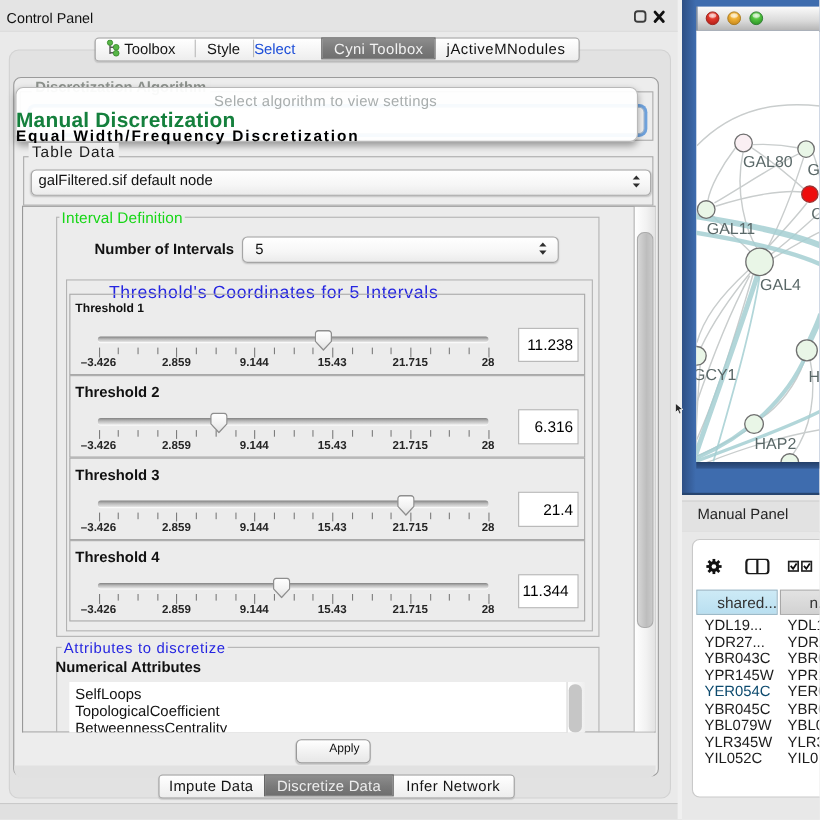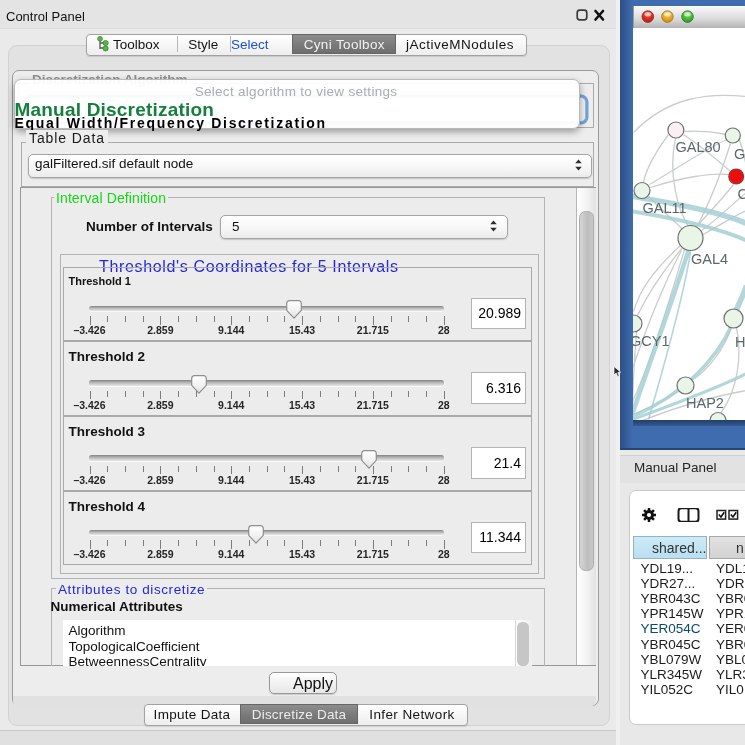--- a/index.html
+++ b/index.html
@@ -119,21 +119,21 @@
       <defs>
         <linearGradient id="g266.6" x1="0" y1="0" x2="0" y2="1">
           <stop offset="0" stop-color="#ffffff"></stop>
           <stop offset="0.55" stop-color="#f2f2f2"></stop>
           <stop offset="1" stop-color="#e2e2e2"></stop>
         </linearGradient>
       </defs>
       <path d="M3.4,0.7 H12.6 A2.7,2.7 0 0 1 15.3,3.4 V10.3 L8,18.1 L0.7,10.3 V3.4 A2.7,2.7 0 0 1 3.4,0.7 Z" fill="url(#g266.6)" stroke="#8e8e8e" stroke-width="1.2"></path>
     </svg>
     <div class="abs" style="left:471px;top:297.6px;width:55px;height:31.5px;background:#fff;border:1.5px solid #b3b3b3;box-sizing:border-box;"></div>
-    <div class="txt" style="left:471px;top:305.1px;width:50px;text-align:right;font-size:14px;color:#000;">20.989</div>
+    <div class="txt" style="left:471px;top:305.1px;width:50px;text-align:right;font-size:14px;color:#000;">11.238</div>
     <div class="abs" style="left:63px;top:341.3px;width:468.5px;height:74.7px;border:1px solid #a9a9a9;box-sizing:border-box;"></div>
     <div class="txt" style="left:68.5px;top:349.3px;font-size:13.5px;font-weight:bold;color:#111;">Threshold 2</div>
     <div class="abs" style="left:89px;top:380.3px;width:355px;height:5.5px;border-radius:2.7px;background:linear-gradient(#828282,#b9b9b9 45%,#e8e8e8);box-shadow:0 1px 0 rgba(255,255,255,0.7);"></div>
     <div class="abs" style="left:89.5px;top:390.8px;width:1px;height:8.5px;background:#7c7c7c;"></div>
     <div class="abs" style="left:107.2px;top:390.8px;width:1px;height:6px;background:#7c7c7c;"></div>
     <div class="abs" style="left:124.9px;top:390.8px;width:1px;height:6px;background:#7c7c7c;"></div>
     <div class="abs" style="left:142.6px;top:390.8px;width:1px;height:6px;background:#7c7c7c;"></div>
     <div class="abs" style="left:160.3px;top:390.8px;width:1px;height:8.5px;background:#7c7c7c;"></div>
     <div class="abs" style="left:178.1px;top:390.8px;width:1px;height:6px;background:#7c7c7c;"></div>
     <div class="abs" style="left:195.8px;top:390.8px;width:1px;height:6px;background:#7c7c7c;"></div>
@@ -245,37 +245,37 @@
       <defs>
         <linearGradient id="g490.7" x1="0" y1="0" x2="0" y2="1">
           <stop offset="0" stop-color="#ffffff"></stop>
           <stop offset="0.55" stop-color="#f2f2f2"></stop>
           <stop offset="1" stop-color="#e2e2e2"></stop>
         </linearGradient>
       </defs>
       <path d="M3.4,0.7 H12.6 A2.7,2.7 0 0 1 15.3,3.4 V10.3 L8,18.1 L0.7,10.3 V3.4 A2.7,2.7 0 0 1 3.4,0.7 Z" fill="url(#g490.7)" stroke="#8e8e8e" stroke-width="1.2"></path>
     </svg>
     <div class="abs" style="left:471px;top:521.7px;width:55px;height:31.5px;background:#fff;border:1.5px solid #b3b3b3;box-sizing:border-box;"></div>
-    <div class="txt" style="left:471px;top:529.2px;width:50px;text-align:right;font-size:14px;color:#000;">11.344</div>
+    <div class="txt" style="left:471px;top:529.2px;width:50px;text-align:center;font-size:14px;color:#000;">11.344</div>
   </div>
 
 <div class="abs" style="left:51px;top:588px;width:492px;height:90px;border:1px solid #b3b3b3;"></div>
 <div class="txt" style="left:56px;top:582px;font-size:13.5px;letter-spacing:0.6px;color:#2525e0;background:#ececec;padding:0 2px;">Attributes to discretize</div>
 <div class="txt" style="left:50.5px;top:598.5px;font-size:13.5px;font-weight:bold;color:#111;">Numerical Attributes</div>
 
 <div class="abs" style="left:63px;top:619.5px;width:467.5px;height:46px;background:#ffffff;"></div>
-<div class="txt" style="left:68.5px;top:623px;font-size:13.5px;color:#111;">Algorithm</div>
+<div class="txt" style="left:68.5px;top:623px;font-size:13.5px;color:#111;">SelfLoops</div>
 <div class="txt" style="left:68.5px;top:638.5px;font-size:13.5px;color:#111;">TopologicalCoefficient</div>
 <div class="txt" style="left:68.5px;top:654px;font-size:13.5px;color:#111;height:11.5px;overflow:hidden;">BetweennessCentrality</div>
 <div class="abs" style="left:515px;top:619.5px;width:15.5px;height:46px;background:linear-gradient(90deg,#fff,#eee);border-left:1px solid #d5d5d5;"></div>
 <div class="abs" style="left:517px;top:622px;width:11.5px;height:43.5px;background:#c6c6c6;border-radius:5.5px;"></div>
 
 <div class="abs" style="left:21px;top:666px;width:574px;height:37px;background:#ededed;"></div>
 <div class="abs" style="left:269px;top:671.5px;width:66px;height:20px;background:linear-gradient(#ffffff,#f2f2f2 50%,#e7e7e7);border:1px solid #999;border-radius:5px;box-shadow:0 1px 1px rgba(0,0,0,0.15);"></div>
-<div class="txt" style="left:269px;top:675px;width:88px;text-align:center;font-size:16px;color:#111;">Apply</div>
+<div class="txt" style="left:269px;top:675px;width:88px;text-align:center;font-size:11px;color:#111;">Apply</div>
 
 <div class="abs" style="left:13px;top:696px;width:583px;height:11px;background:#e1e1e1;border-radius:0 0 7px 7px;"></div>
 
 <div class="abs" style="left:144px;top:704px;width:321.5px;height:19.5px;background:linear-gradient(#ffffff,#f7f7f7 45%,#ededed);border:1px solid #a2a2a2;border-radius:4px;box-shadow:0 1px 1px rgba(0,0,0,0.12);"></div>
 <div class="abs" style="left:240px;top:704px;width:118px;height:19.5px;background:linear-gradient(#8d8d8d,#7a7a7a 55%,#6f6f6f);border:1px solid #666;box-sizing:border-box;"></div>
 <div class="txt" style="left:144px;top:707px;width:96px;text-align:center;font-size:13.5px;letter-spacing:0.3px;color:#141414;">Impute Data</div>
 <div class="txt" style="left:240px;top:707px;width:118px;text-align:center;font-size:13.5px;letter-spacing:0.2px;color:#ededed;">Discretize Data</div>
 <div class="txt" style="left:358px;top:707px;width:108px;text-align:center;font-size:13.5px;letter-spacing:0.4px;color:#141414;">Infer Network</div>
 
 <div class="abs" style="left:619.5px;top:0;width:125.5px;height:450px;background:linear-gradient(90deg,#2e4f84,#3e6cae 10%,#3e6cae);"></div>

